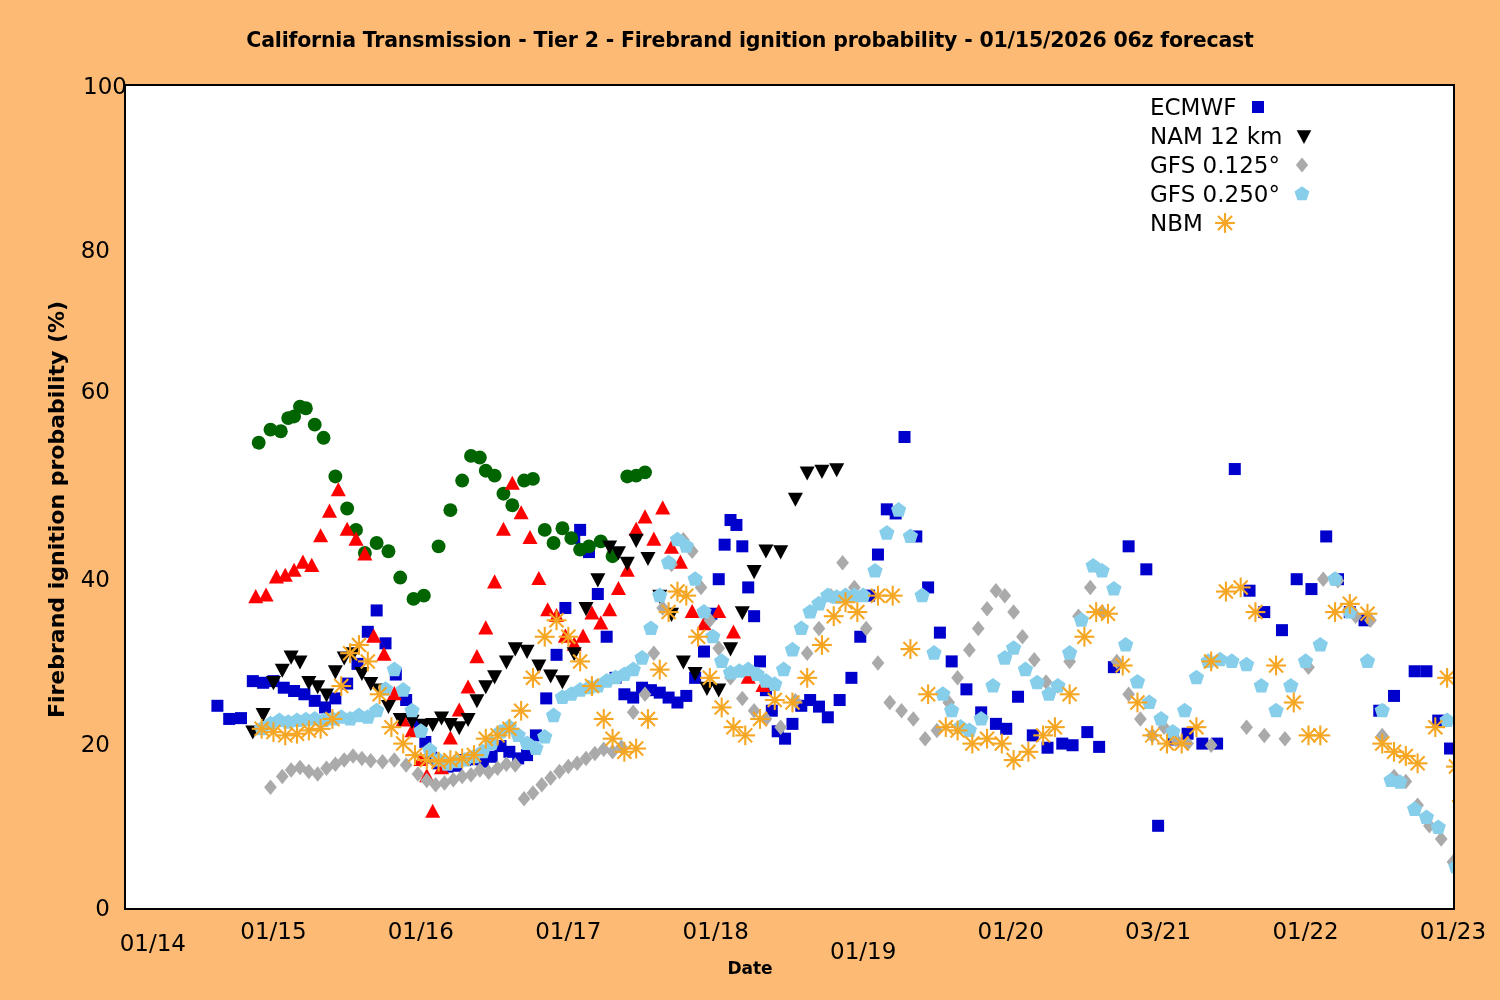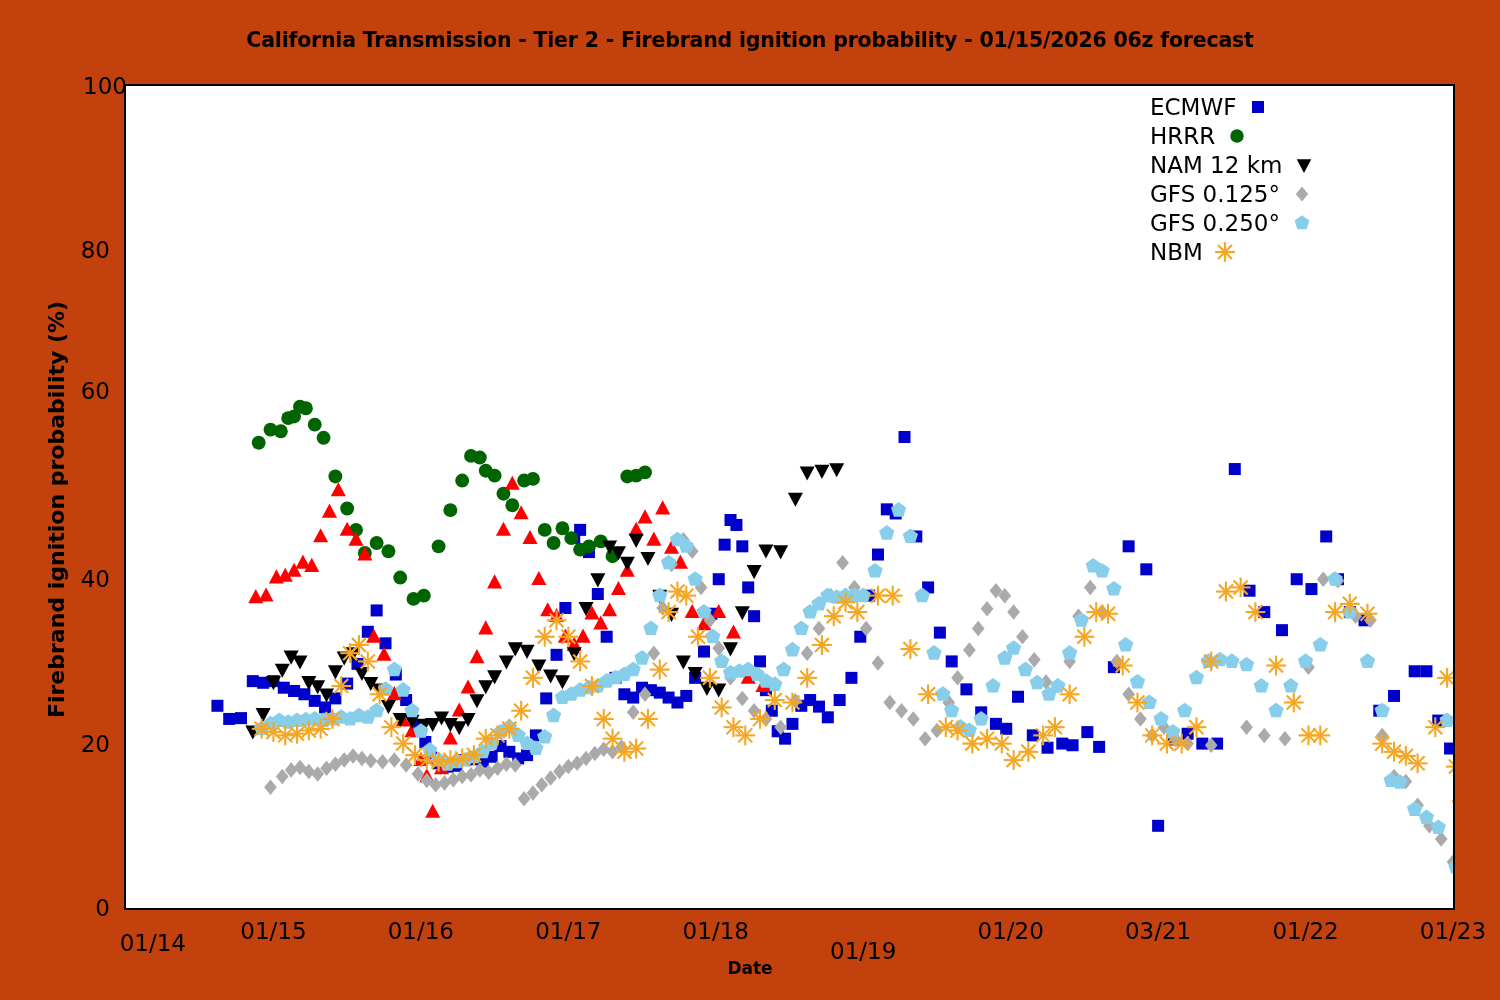--- a/index.html
+++ b/index.html
@@ -1,17 +1,17 @@
 <!DOCTYPE html>
 <html><head>
 <meta charset="utf-8">
 <style>
   html,body{margin:0;padding:0;background:#fff;}
   body{width:1500px;height:1000px;font-family:"DejaVu Sans",sans-serif;overflow:hidden;}
-  #root{position:relative;width:1500px;height:1000px;background:#c2410c;}
+  #root{position:relative;width:1500px;height:1000px;background:#fdba74;}
 
   #chart-title{
     position:absolute;left:0;top:28px;width:1500px;text-align:center;
     font-family:"DejaVu Sans",sans-serif;font-weight:bold;font-size:20.5px;
     letter-spacing:-0.2px;color:#000;white-space:nowrap;
   }
 
   #plot-frame{
     position:absolute;left:124px;top:84px;width:1331px;height:826px;
     border:2px solid #000;box-sizing:border-box;background:#fff;
@@ -1179,28 +1179,20 @@
   <div id="legend">
       <div class="legend-row">
         <div class="legend-label">ECMWF</div>
         <div class="legend-marker">
           <svg width="26" height="26">
             <rect x="7" y="7" width="12" height="12" fill="#0000CC"></rect>
           </svg>
         </div>
       </div>
       <div class="legend-row">
-        <div class="legend-label">HRRR</div>
-        <div class="legend-marker">
-          <svg width="26" height="26">
-            <circle cx="13" cy="13" r="6.720000000000001" fill="#006400"></circle>
-          </svg>
-        </div>
-      </div>
-      <div class="legend-row">
         <div class="legend-label">NAM 12 km</div>
         <div class="legend-marker">
           <svg width="26" height="26">
             <polygon points="13,20.92 5.7136,7.2976 20.2864,7.2976" fill="#000000"></polygon>
           </svg>
         </div>
       </div>
       <div class="legend-row">
         <div class="legend-label">GFS 0.125°</div>
         <div class="legend-marker">

